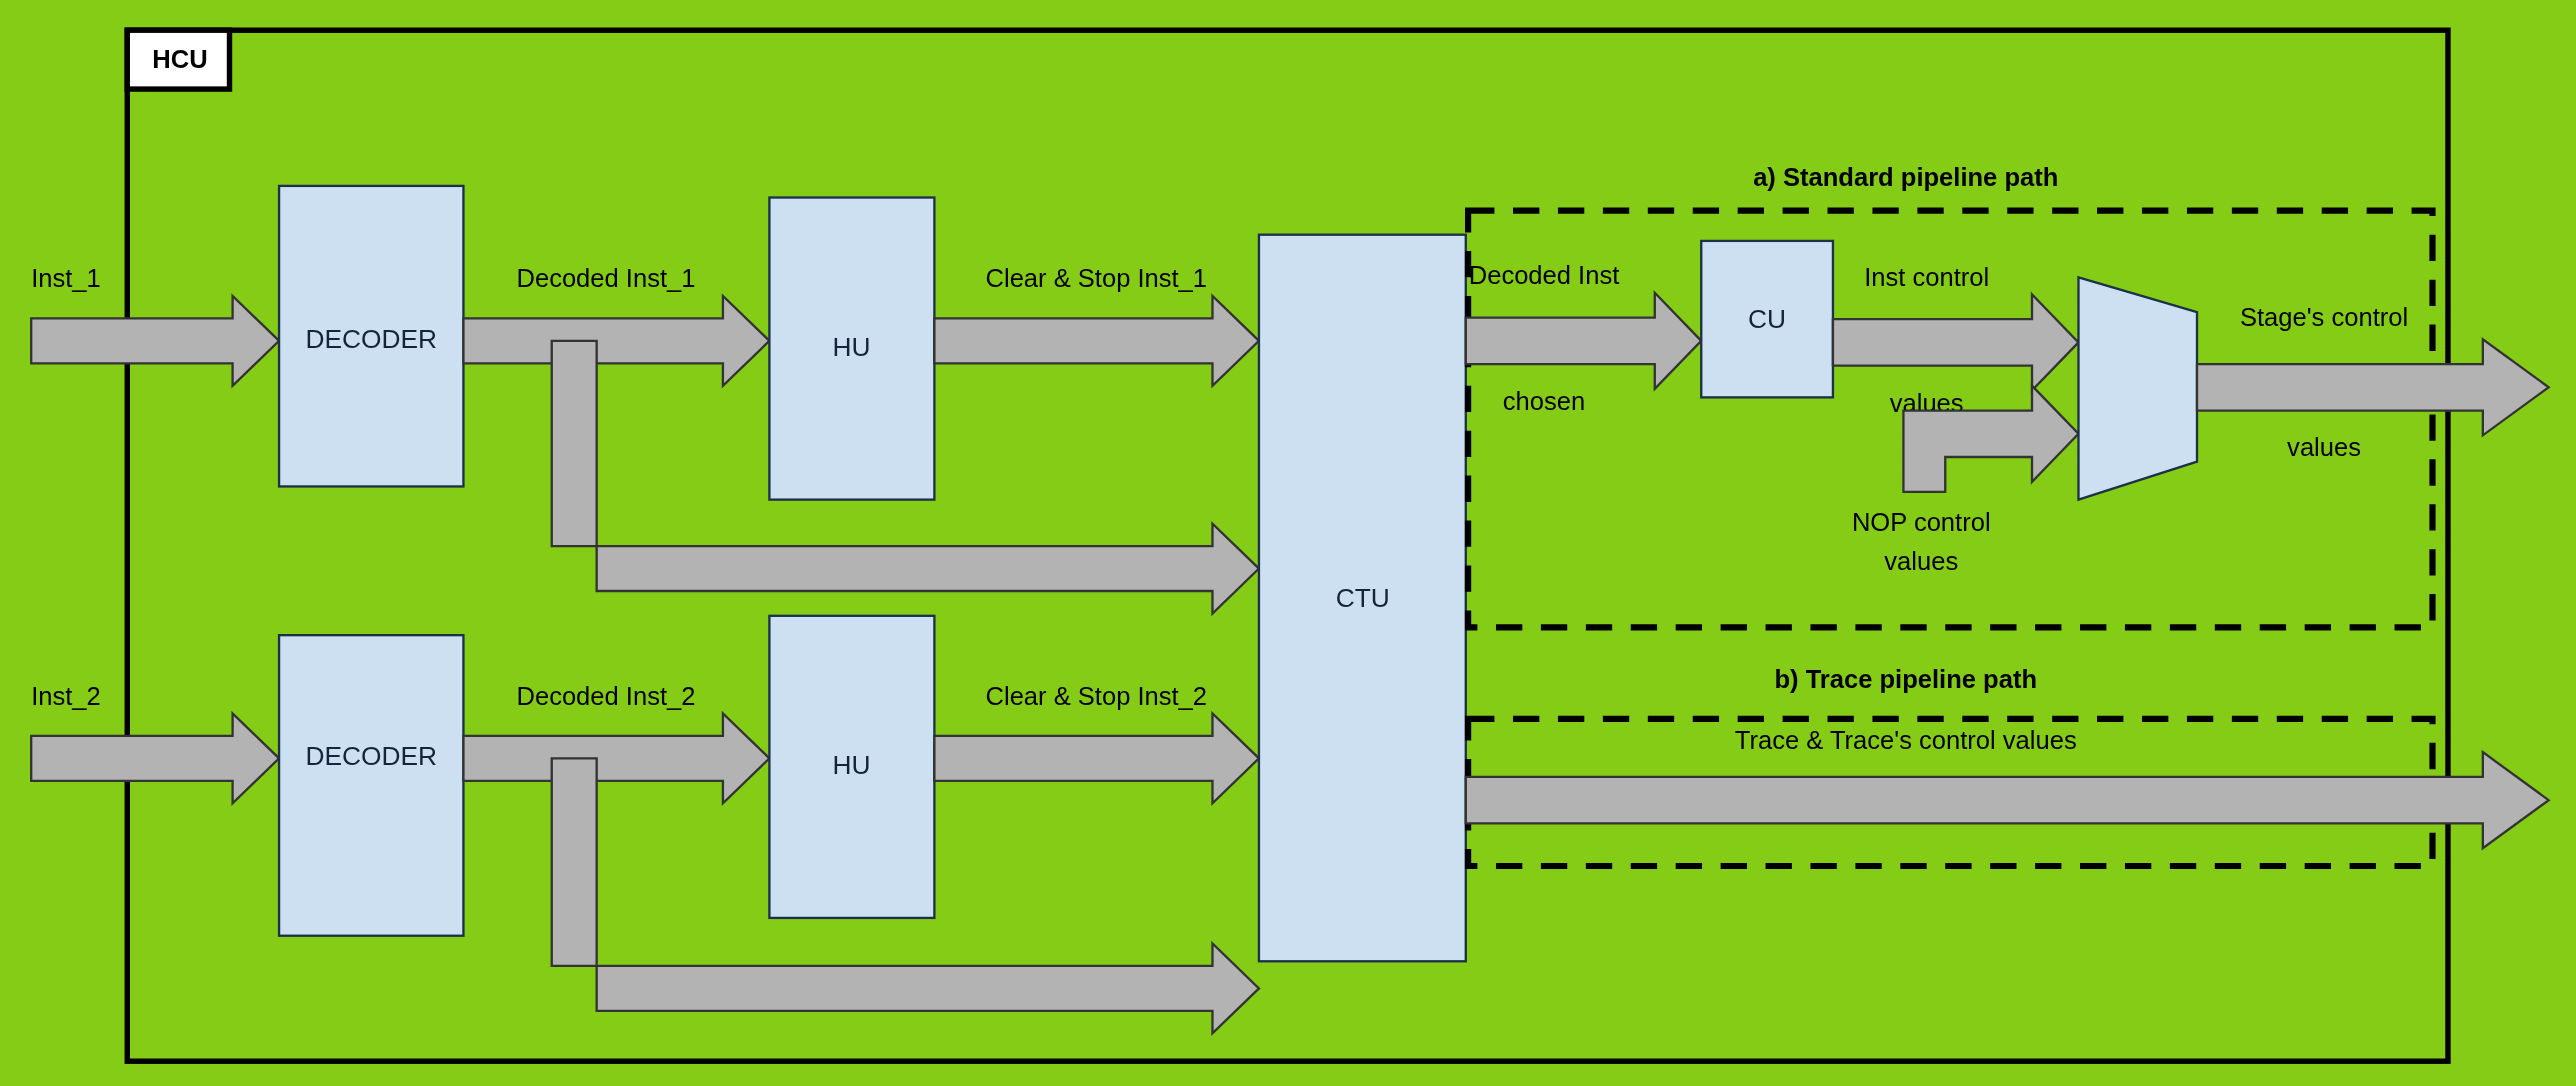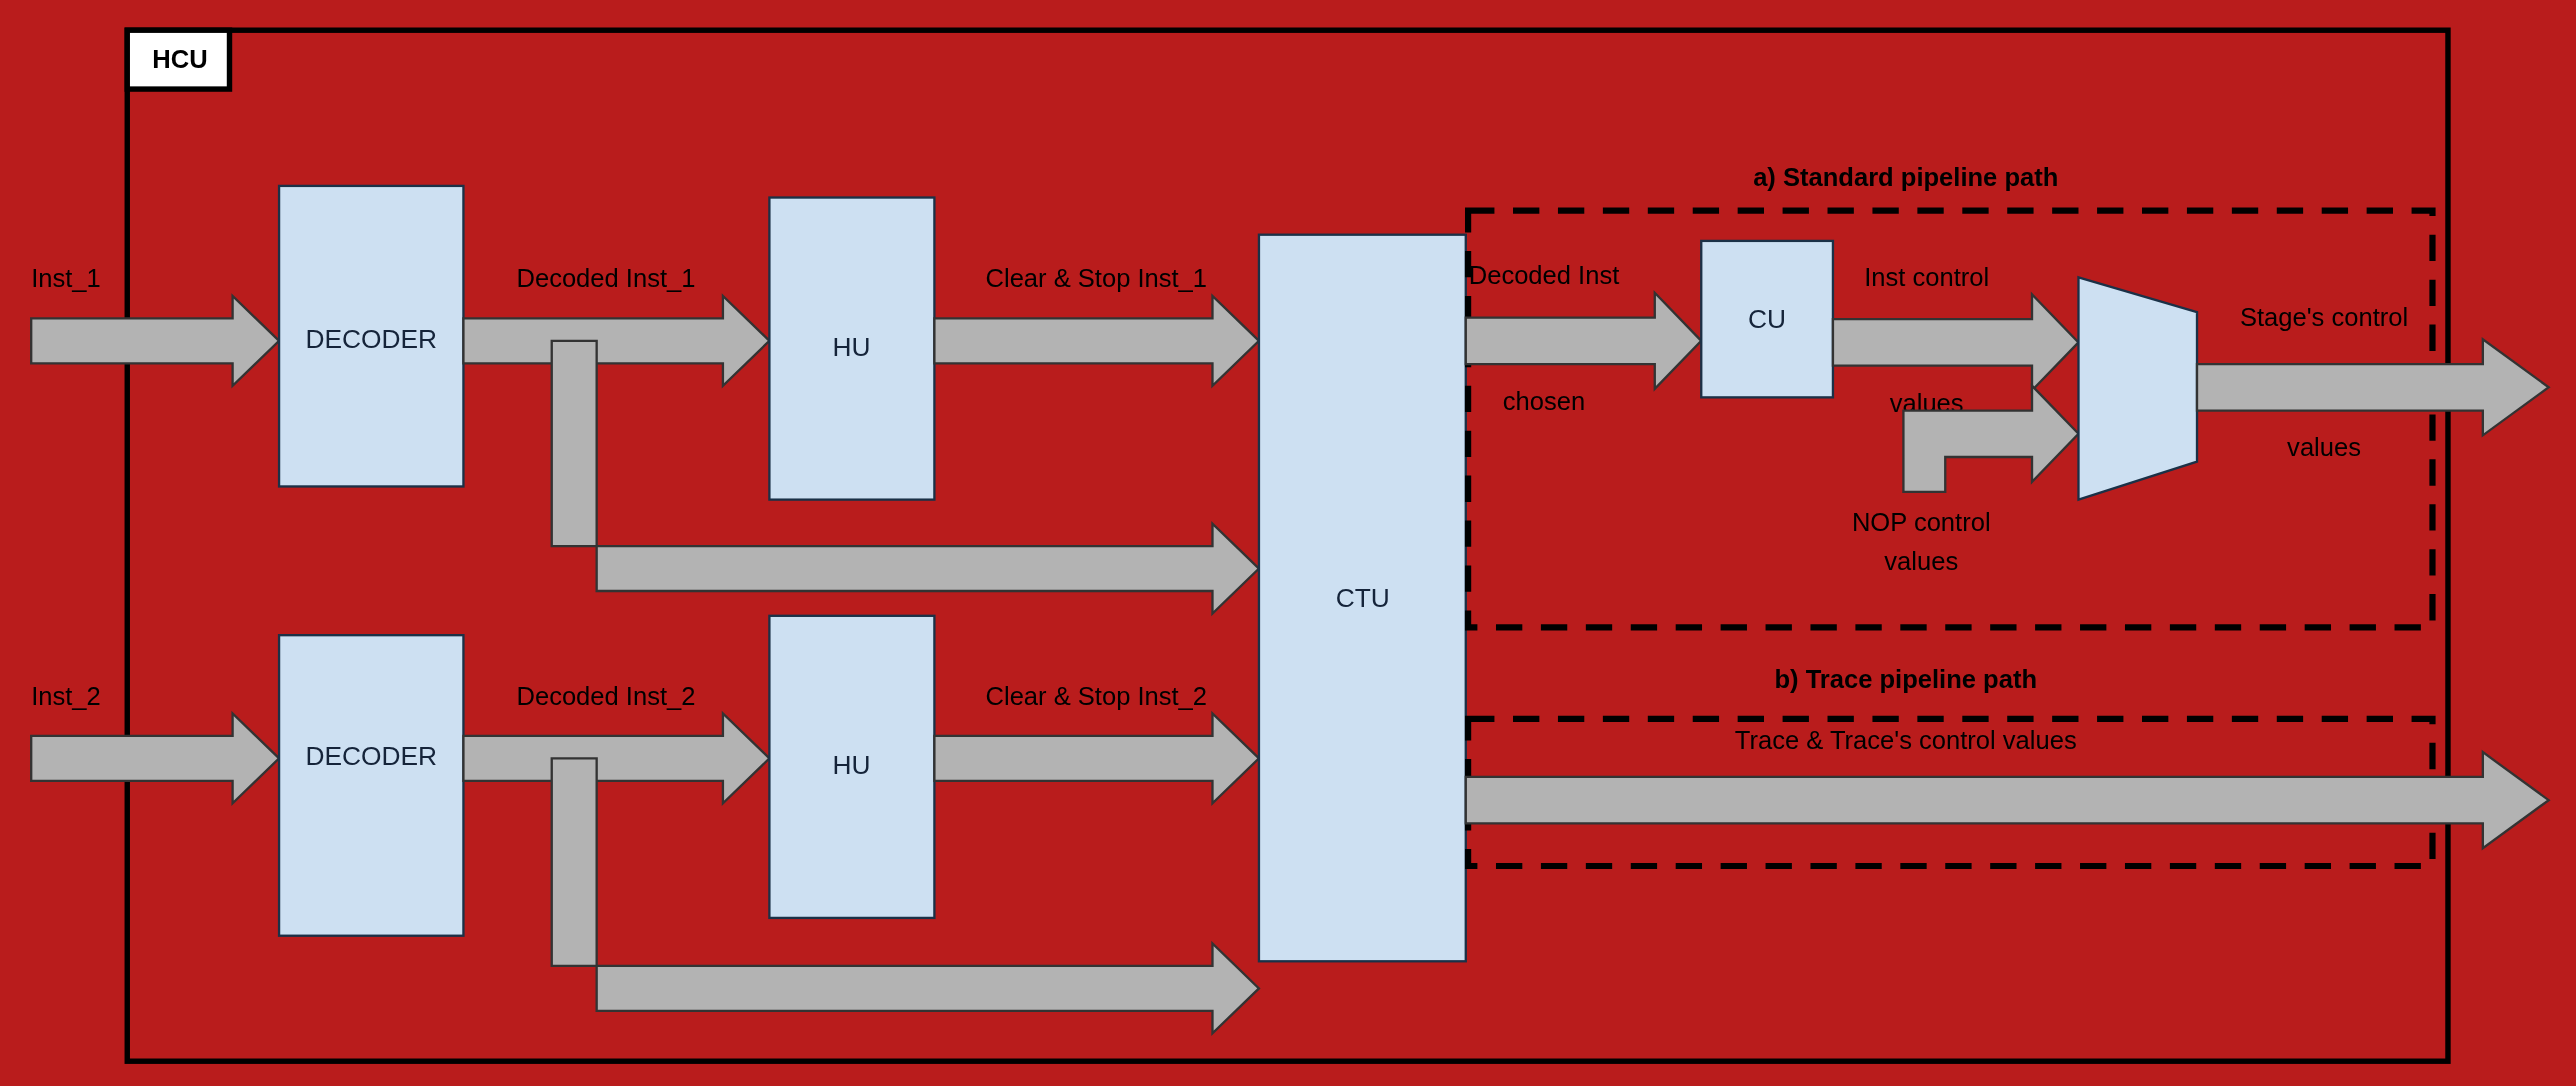--- a/index.html
+++ b/index.html
@@ -4,21 +4,21 @@
 <style>
   html, body {
     margin: 0;
     padding: 0;
     background: #ffffff;
   }
   #canvas {
     position: relative;
     width: 2576px;
     height: 1086px;
-    background: #b91c1c;
+    background: #84cc16;
     font-family: "Liberation Sans", sans-serif;
     overflow: hidden;
   }
   svg#diagram {
     position: absolute;
     left: 0;
     top: 0;
     width: 2576px;
     height: 1086px;
   }

